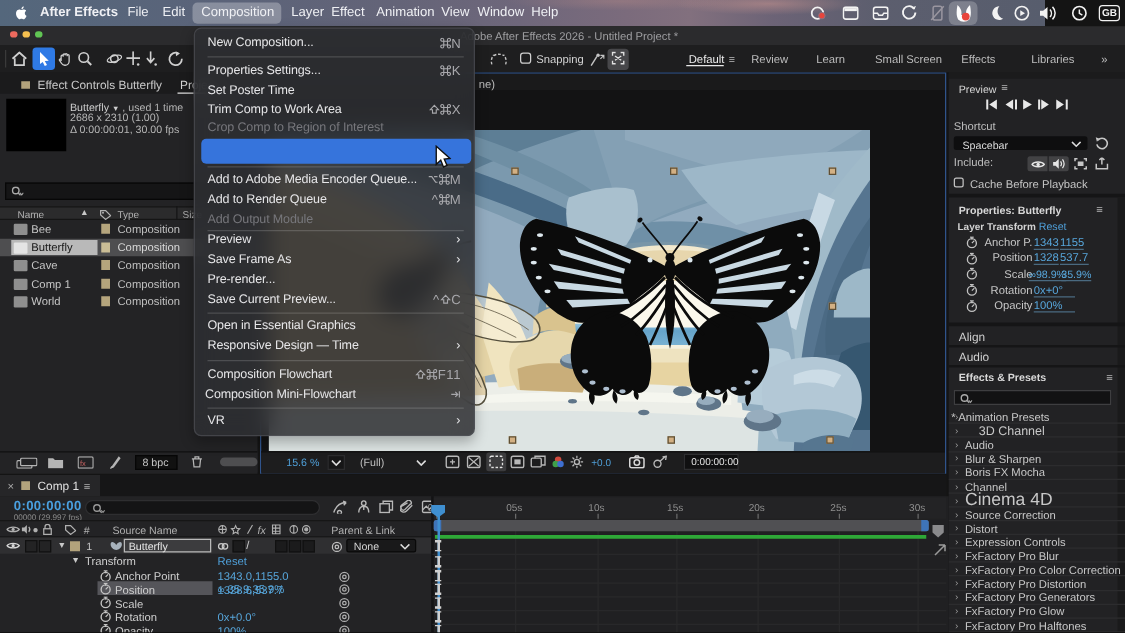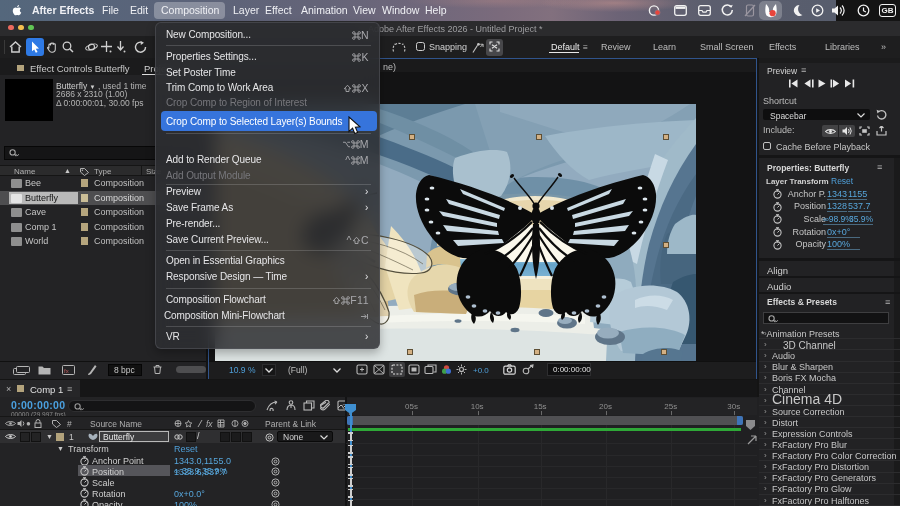--- a/index.html
+++ b/index.html
@@ -374,21 +374,21 @@
             <ellipse cx="283" cy="209" rx="2.4" ry="1.7"></ellipse>
     <ellipse cx="389" cy="193" rx="2.4" ry="1.7"></ellipse>
             <ellipse cx="383" cy="202" rx="2.4" ry="1.7"></ellipse>
             <ellipse cx="372" cy="207" rx="2.4" ry="1.7"></ellipse>
             <ellipse cx="359" cy="209" rx="2.4" ry="1.7"></ellipse>
    </g>
   </g>
  </svg>
 
  <div class="ab" style="left:0;top:302px;width:547px;height:17px;background:#1d1d1e;border-top:1px solid #101010"></div>
- <div class="tx" style="left:20px;top:306px;font-size:8.5px;color:#4f9fd8">10.9 %</div>
+ <div class="tx" style="left:20px;top:306px;font-size:8.5px;color:#4f9fd8">15.6 %</div>
  <div class="ab" style="left:53px;top:304.5px;width:14px;height:12px;background:#161617;border:1px solid #2c2c2e;box-sizing:border-box"></div>
  <svg class="ab" style="left:56px;top:308.5px" width="8" height="5" viewBox="0 0 8 5">
         <path d="M0.5 0.5 4 4 7.5 0.5" fill="none" stroke="#dcdcdc" stroke-width="1.3"></path>
       </svg>
  <div class="tx" style="left:79px;top:306px;font-size:8.5px;color:#c0c0c0">(Full)</div>
  <svg class="ab" style="left:124px;top:308.5px" width="8" height="5" viewBox="0 0 8 5">
         <path d="M0.5 0.5 4 4 7.5 0.5" fill="none" stroke="#dcdcdc" stroke-width="1.3"></path>
       </svg>
 
  <svg class="ab" style="left:147px;top:305px" width="12" height="11" viewBox="0 0 12 11">
@@ -825,22 +825,22 @@
 <div class="tx" style="left:10px;top:43.5px;font-size:10px;letter-spacing:-0.1px;color:#e6e6e8">Set Poster Time</div>
 <div class="tx" style="left:10px;top:58.5px;font-size:10px;letter-spacing:-0.1px;color:#e6e6e8">Trim Comp to Work Area</div>
 <div class="tx" style="right:10px;top:58.5px;font-size:10.5px;color:#a8a8ac;letter-spacing:0.5px"><svg width="9" height="9" viewBox="0 0 18 18" style="vertical-align:-1px">
           <path d="M9 2.5 15.5 9.5H12V15H6V9.5H2.5z" fill="none" stroke="#a8a8ac" stroke-width="1.8"></path>
         </svg><svg width="9" height="9" viewBox="0 0 18 18" style="vertical-align:-1px">
           <path d="M6 6h6v6H6z" fill="none" stroke="#a8a8ac" stroke-width="1.8"></path>
           <path d="M6 6H4.2A2.4 2.4 0 1 1 6 3.6zM12 6h1.8A2.4 2.4 0 1 0 12 3.6zM6 12H4.2A2.4 2.4 0 1 0 6 14.4zM12 12h1.8a2.4 2.4 0 1 1-1.8 2.4z" fill="none" stroke="#a8a8ac" stroke-width="1.8"></path>
         </svg><span>X</span></div>
 <div class="tx" style="left:10px;top:73.5px;font-size:10px;letter-spacing:-0.1px;color:#77777c">Crop Comp to Region of Interest</div>
 <div class="ab" style="left:4.5px;top:88px;width:216px;height:20px;background:#3674dc;border-radius:4px"></div>
-<div class="tx" style="left:10px;top:92.5px;font-size:10px;letter-spacing:-0.1px;color:#ffffff">Crop Comp to Selected Layer(s) Bounds</div>
 <div class="ab" style="left:10px;top:110px;width:205px;height:1px;background:rgba(255,255,255,0.16)"></div>
+<div class="tx" style="left:10px;top:115px;font-size:10px;letter-spacing:-0.1px;color:#e6e6e8">Add to Adobe Media Encoder Queue...</div>
 <div class="tx" style="right:10px;top:115px;font-size:10.5px;color:#a8a8ac;letter-spacing:0.5px"><svg width="9" height="9" viewBox="0 0 18 18" style="vertical-align:-1px">
           <path d="M2 4.5h4.8L13 13.5h3M10.5 4.5H16" fill="none" stroke="#a8a8ac" stroke-width="1.8"></path>
         </svg><svg width="9" height="9" viewBox="0 0 18 18" style="vertical-align:-1px">
           <path d="M6 6h6v6H6z" fill="none" stroke="#a8a8ac" stroke-width="1.8"></path>
           <path d="M6 6H4.2A2.4 2.4 0 1 1 6 3.6zM12 6h1.8A2.4 2.4 0 1 0 12 3.6zM6 12H4.2A2.4 2.4 0 1 0 6 14.4zM12 12h1.8a2.4 2.4 0 1 1-1.8 2.4z" fill="none" stroke="#a8a8ac" stroke-width="1.8"></path>
         </svg><span>M</span></div>
 <div class="tx" style="left:10px;top:130.5px;font-size:10px;letter-spacing:-0.1px;color:#e6e6e8">Add to Render Queue</div>
 <div class="tx" style="right:10px;top:130.5px;font-size:10.5px;color:#a8a8ac;letter-spacing:0.5px"><span>^</span><svg width="9" height="9" viewBox="0 0 18 18" style="vertical-align:-1px">
           <path d="M6 6h6v6H6z" fill="none" stroke="#a8a8ac" stroke-width="1.8"></path>
           <path d="M6 6H4.2A2.4 2.4 0 1 1 6 3.6zM12 6h1.8A2.4 2.4 0 1 0 12 3.6zM6 12H4.2A2.4 2.4 0 1 0 6 14.4zM12 12h1.8a2.4 2.4 0 1 1-1.8 2.4z" fill="none" stroke="#a8a8ac" stroke-width="1.8"></path>

